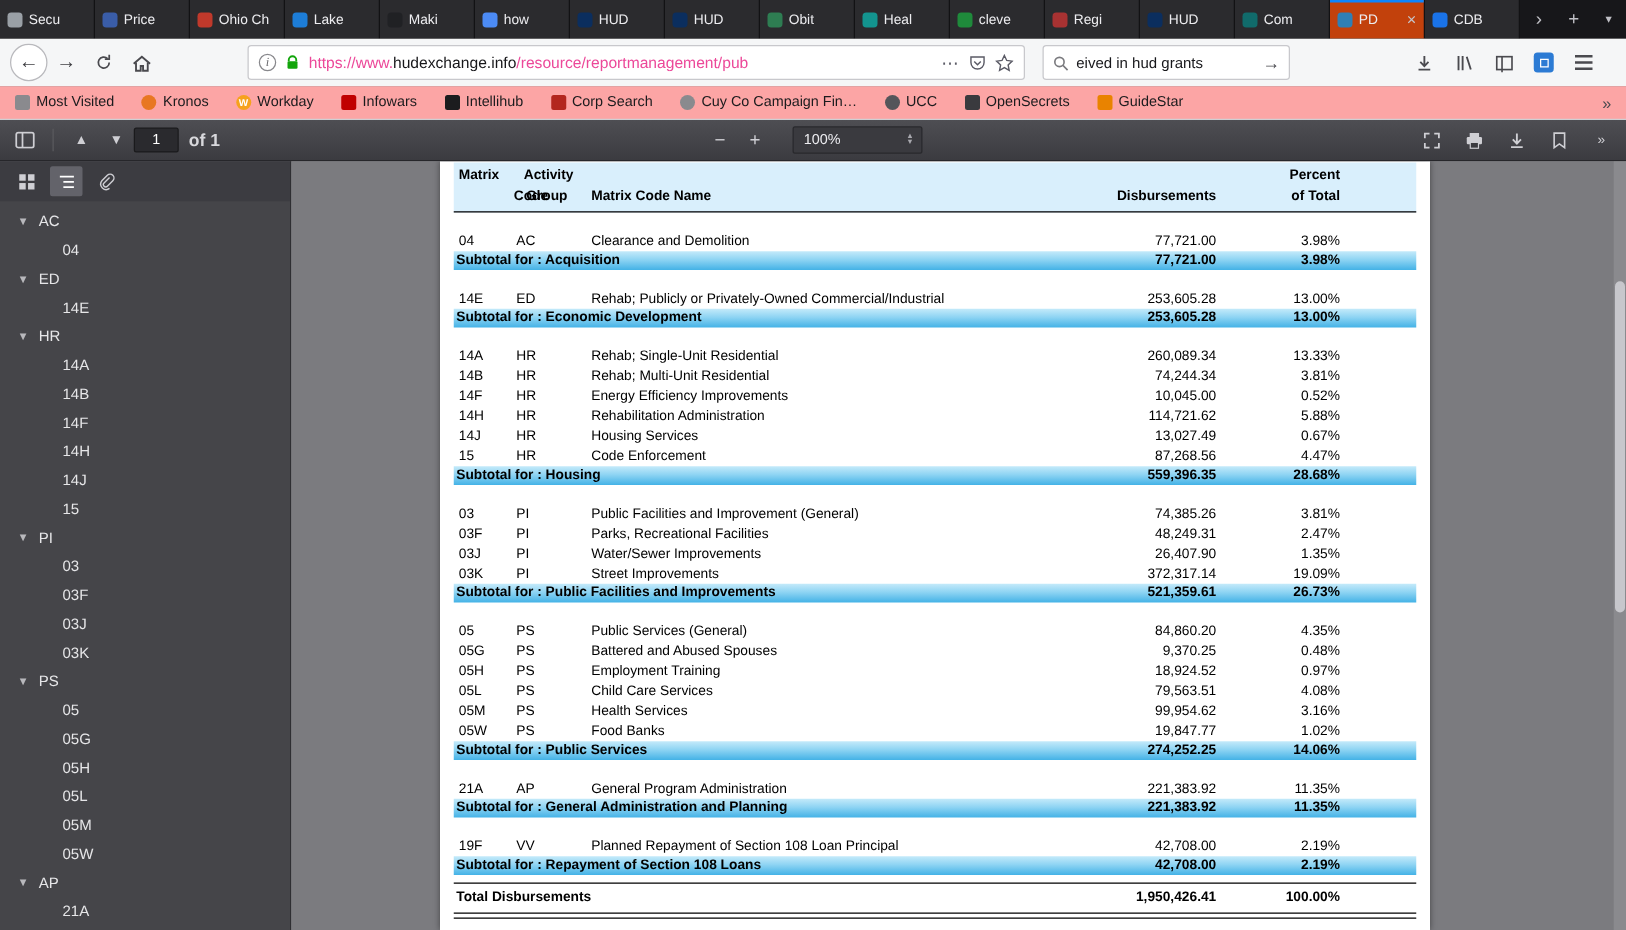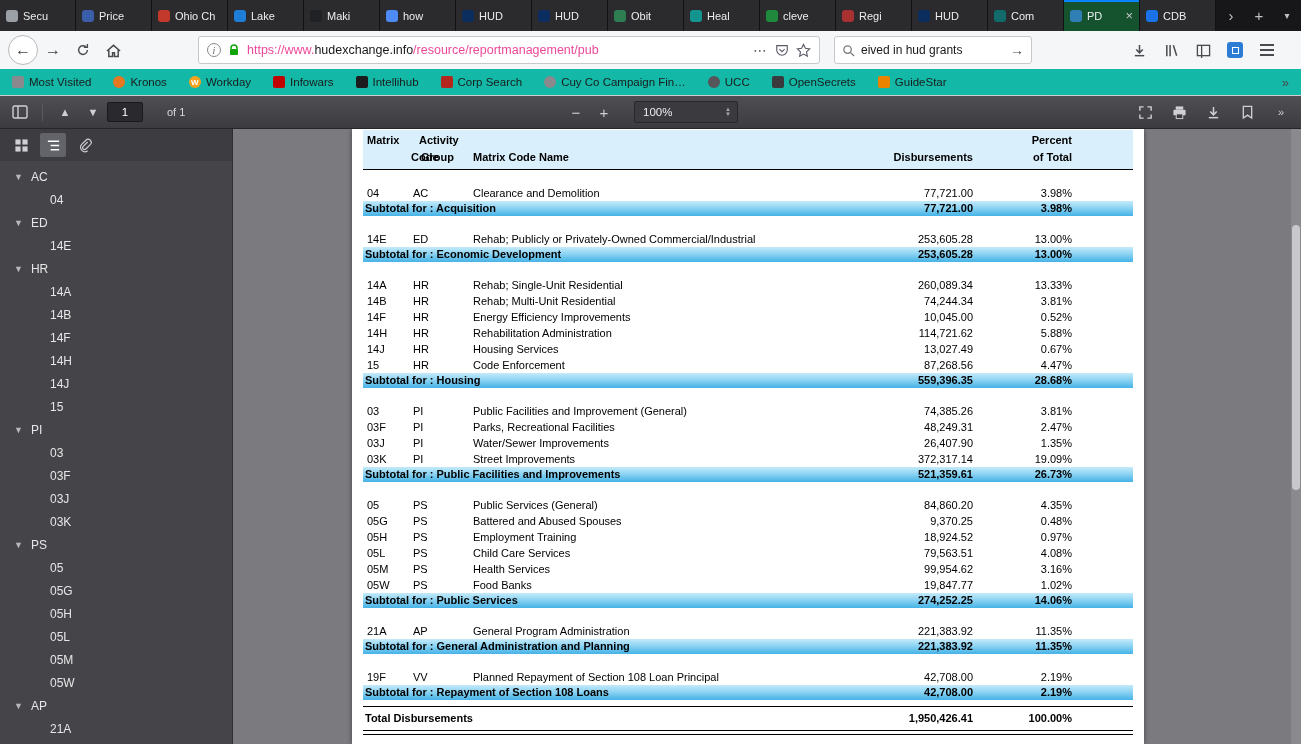--- a/index.html
+++ b/index.html
@@ -4,21 +4,21 @@
 <style>
   * { margin:0; padding:0; box-sizing:border-box; }
   html,body { background:#222; }
   body { font-family:"Liberation Sans","DejaVu Sans",sans-serif; }
   .screen { position:relative; width:1301px; height:744px; overflow:hidden; background:#7b7b7f; }
 
   
   .tabbar { position:absolute; top:0; left:0; right:0; height:31px; background:#17171a; display:flex; align-items:stretch; }
   .tab-strip { display:flex; flex:1; overflow:hidden; }
   .tab { width:76px; flex:0 0 auto; display:flex; align-items:center; gap:5px; padding:0 6px; background:#2b2b2e; border-right:1px solid #121214; color:#ededf0; font-size:11px; position:relative; cursor:default; }
-  .tab.active { background:#14532d; }
+  .tab.active { background:#c2410c; }
   .tab.active::before { content:""; position:absolute; top:0; left:0; right:0; height:2px; background:#0a84ff; }
   .favicon { width:12px; height:12px; border-radius:3px; flex:0 0 auto; }
   .tab-label { overflow:hidden; white-space:nowrap; flex:1; }
   .tab-close { font-size:13px; color:#c6c6cc; line-height:1; }
   .tab-btn { width:28px; display:flex; align-items:center; justify-content:center; color:#c0c0c6; font-size:15px; }
 
   
   .navbar { position:absolute; top:31px; left:0; right:0; height:38px; background:#f5f6f7; display:flex; align-items:center; padding:0 8px; }
   .nav-btn { width:30px; height:30px; display:flex; align-items:center; justify-content:center; color:#3f3f43; font-size:16px; flex:0 0 auto; }
   .nav-btn.back { border:1px solid #b9b9bd; border-radius:50%; background:#fff; }
@@ -31,33 +31,33 @@
   .searchbar { margin-left:14px; width:198px; height:28px; background:#fff; border:1px solid #c8c8cc; border-radius:3px; display:flex; align-items:center; padding:0 7px; gap:6px; flex:0 0 auto; }
   .search-input { border:none; outline:none; flex:1; min-width:0; font-size:12px; color:#17171a; font-family:inherit; background:transparent; }
   .go { color:#4a4a4f; font-size:14px; }
   .nav-icons { margin-left:92px; display:flex; align-items:center; gap:2px; }
   .shot-icon { width:16px; height:16px; background:#2c7bd4; border-radius:3px; display:flex; align-items:center; justify-content:center; }
   .shot-icon span { width:7px; height:7px; border:1.5px solid #fff; display:block; }
   .burger { display:flex; flex-direction:column; gap:3px; }
   .burger i { display:block; width:14px; height:2px; background:#4a4a4f; }
 
   
-  .bookmarksbar { position:absolute; top:69px; left:0; right:0; height:27px; background:#14b8a6; border-bottom:1px solid #cfcfd3; display:flex; align-items:center; padding:0 12px; font-size:11.5px; color:#1b1b1d; }
+  .bookmarksbar { position:absolute; top:69px; left:0; right:0; height:27px; background:#fca5a5; border-bottom:1px solid #cfcfd3; display:flex; align-items:center; padding:0 12px; font-size:11.5px; color:#1b1b1d; }
   .bm-strip { display:flex; align-items:center; gap:22px; overflow:hidden; }
   .bm { display:flex; align-items:center; gap:5px; white-space:nowrap; }
   .bm-icon { width:12px; height:12px; border-radius:2px; flex:0 0 auto; color:#fff; font-size:8px; font-weight:bold; display:flex; align-items:center; justify-content:center; }
   .bm-icon.circle { border-radius:50%; }
   .bm-overflow { margin-left:auto; color:#4a4a4f; font-size:13px; }
 
   
   .pdftoolbar { position:absolute; top:96px; left:0; right:0; height:33px; background:linear-gradient(#4e4e53,#3b3b40); border-bottom:1px solid #26262a; display:flex; align-items:center; padding:0 6px; color:#cfcfd4; }
   .pt-btn { width:28px; height:25px; display:flex; align-items:center; justify-content:center; flex:0 0 auto; color:#cfcfd4; font-size:11px; }
   .pt-sep { width:1px; height:18px; background:#5a5a5e; margin:0 8px; flex:0 0 auto; }
   .page-input { width:36px; height:20px; background:#2a2a2e; border:1px solid #1a1a1c; border-radius:2px; color:#fff; font-size:11.5px; text-align:center; font-family:inherit; }
-  .of-label { margin-left:24px; font-size:11px; color:#d8d8dc; }
+  .of-label { margin-left:8px; font-size:14px; color:#d8d8dc;font-weight:bold; }
   .pt-center { position:absolute; left:562px; display:flex; align-items:center; }
   .zoom-box { width:104px; height:22px; margin-left:16px; background:#3a3a3f; border:1px solid #28282c; border-radius:2px; display:flex; align-items:center; padding:0 6px 0 8px; font-size:11.5px; color:#ececf0; }
   .zoom-arrows { margin-left:auto; display:flex; flex-direction:column; line-height:5px; font-size:6px; color:#a8a8ae; }
   .pt-right { margin-left:auto; display:flex; align-items:center; gap:6px; }
 
   
   .main { position:absolute; top:129px; left:0; right:0; bottom:0; display:flex; }
   .pdf-sidebar { width:233px; flex:0 0 auto; background:#454549; border-right:1px solid #2e2e32; }
   .sb-top { height:32px; background:#3c3c41; display:flex; align-items:center; padding:0 8px; gap:6px; }
   .sb-btn { width:26px; height:24px; display:flex; align-items:center; justify-content:center; border-radius:2px; }

